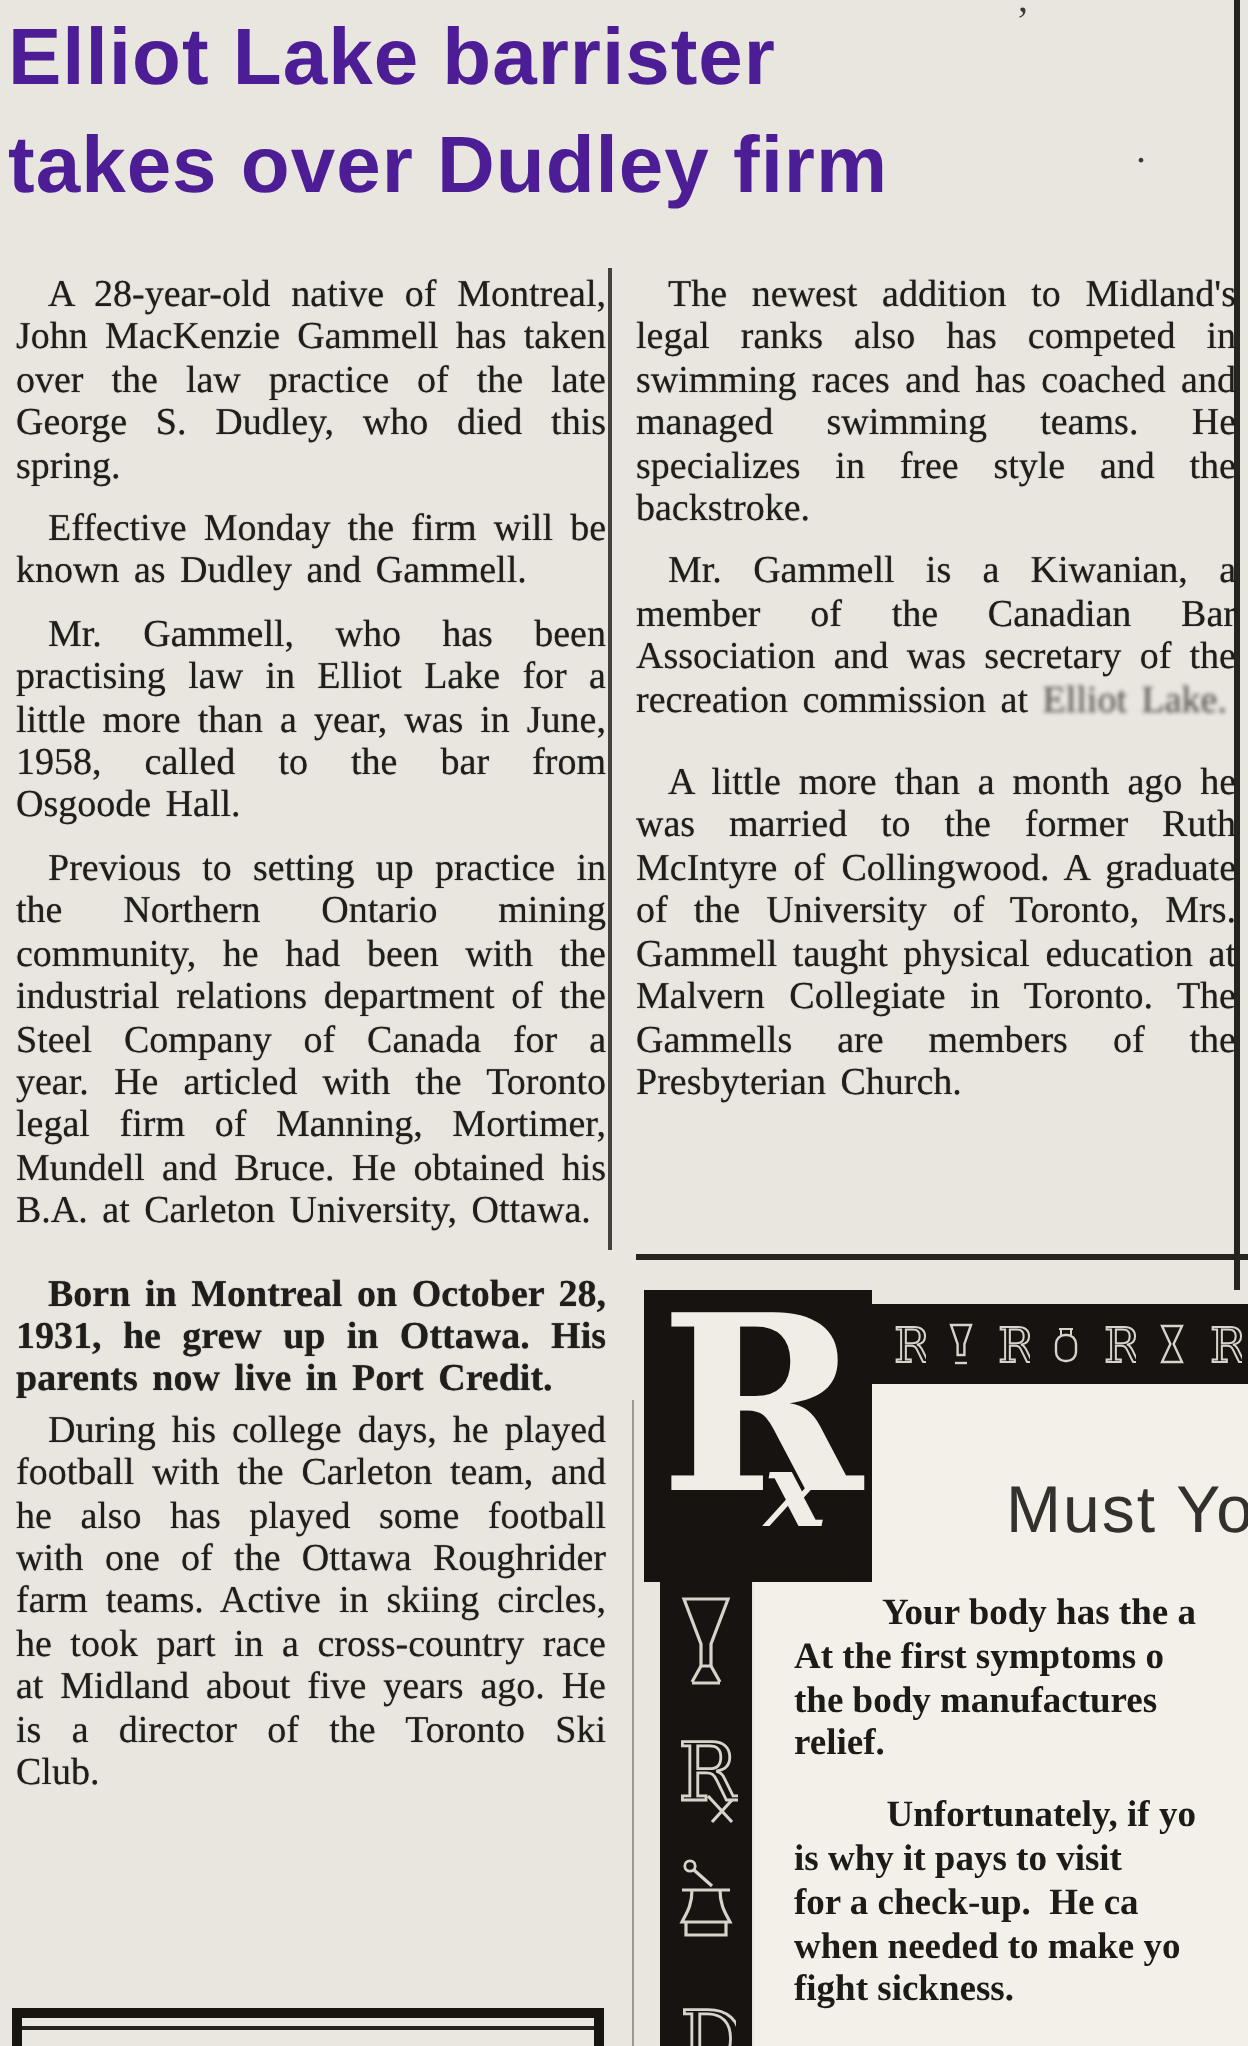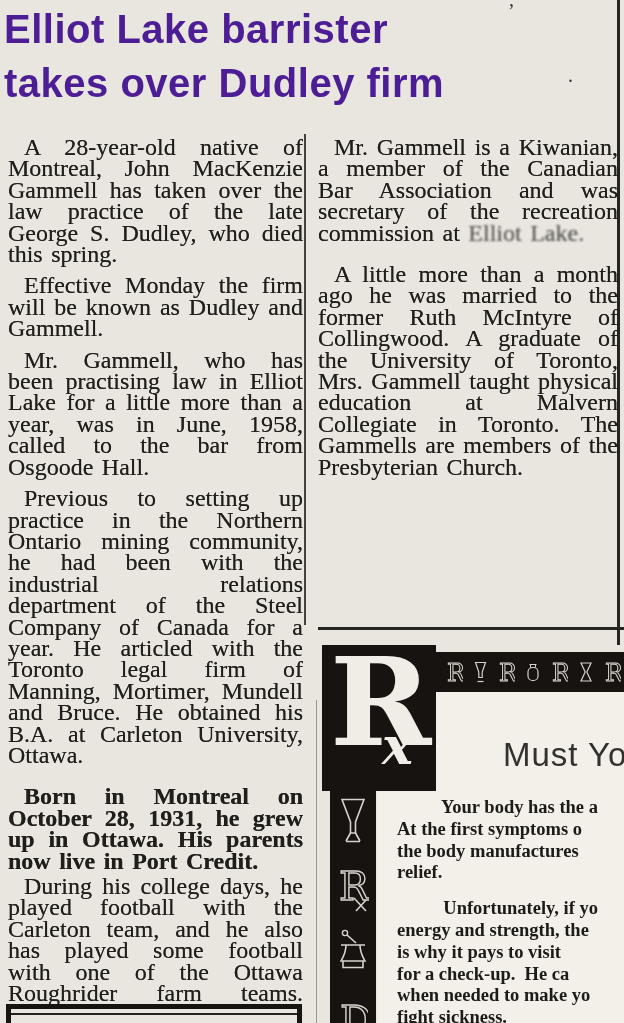--- a/index.html
+++ b/index.html
@@ -17,21 +17,21 @@
   .vrule,.hrule{position:absolute;background:#26241f;}
   #col-rule{left:304px;top:134px;width:2px;height:491px;opacity:.85;}
   #right-edge-rule{left:617px;top:0;width:3px;height:645px;}
   #ad-left-rule{left:316px;top:700px;width:1px;height:323px;opacity:.4;}
   #section-hr{left:318px;top:627px;width:306px;height:3px;}
   
   .col{position:absolute;color:#201e1b;}
   #left-col{left:8px;top:137px;width:295px;}
   #right-col{left:318px;top:137px;width:300px;}
   .col p{
-    margin:0 0 10px;font-size:24px;line-height:21.4px;text-align:justify;
+    margin:0 0 10px;font-size:19px;line-height:21.4px;text-align:justify;
     text-indent:16px;word-spacing:2.5px;
     text-shadow:0 0 .5px rgba(32,30,27,.75);
   }
   p.bold-para{font-weight:700;margin-top:20px;margin-bottom:4px;}
   p.gap-sm{margin-top:20px;}
   .smudge{filter:blur(1px);opacity:.72;}
   
   #bottom-box{position:absolute;left:6px;top:1004px;width:286px;height:36px;
     border:5px solid #17150f;background:#eae7e1;}
   #bottom-box .inner{height:100%;border-top:2px solid #26241f;margin-top:4px;}
@@ -78,20 +78,21 @@
   <div id="left-col" class="col">
     <p>A 28-year-old native of Montreal, John MacKenzie Gammell has taken over the law practice of the late George S. Dudley, who died this spring.</p>
     <p>Effective Monday the firm will be known as Dudley and Gammell.</p>
     <p>Mr. Gammell, who has been practising law in Elliot Lake for a little more than a year, was in June, 1958, called to the bar from Osgoode Hall.</p>
     <p>Previous to setting up practice in the Northern Ontario mining community, he had been with the industrial relations department of the Steel Company of Canada for a year. He articled with the Toronto legal firm of Manning, Mortimer, Mundell and Bruce. He obtained his B.A. at Carleton University, Ottawa.</p>
     <p class="bold-para">Born in Montreal on October 28, 1931, he grew up in Ottawa. His parents now live in Port Credit.</p>
     <p>During his college days, he played football with the Carleton team, and he also has played some football with one of the Ottawa Roughrider farm teams. Active in skiing circles, he took part in a cross-country race at Midland about five years ago. He is a director of the Toronto Ski Club.</p>
   </div>
 
   <div id="right-col" class="col">
+    <p>The newest addition to Midland's legal ranks also has competed in swimming races and has coached and managed swimming teams. He specializes in free style and the backstroke.</p>
     <p><span>Mr. Gammell is a Kiwanian, a member of the Canadian Bar Association and was secretary of the recreation commission at </span><span class="smudge">Elliot Lake.</span></p>
     <p class="gap-sm">A little more than a month ago he was married to the former Ruth McIntyre of Collingwood. A graduate of the University of Toronto, Mrs. Gammell taught physical education at Malvern Collegiate in Toronto. The Gammells are members of the Presbyterian Church.</p>
   </div>
 
   <div id="bottom-box">
     <div class="inner"></div>
   </div>
 
   <div id="ad-area"></div>
 
@@ -170,21 +171,20 @@
 
   <div id="ad-body">
     <div id="ad-para1">
       <div class="ad-line indent">Your body has the a</div>
       <div class="ad-line">At the first symptoms o</div>
       <div class="ad-line">the body manufactures</div>
       <div class="ad-line">relief.</div>
     </div>
     <div id="ad-para2">
       <div class="ad-line indent">Unfortunately, if yo</div>
-      <div class="ad-line">energy and strength, the</div>
       <div class="ad-line">is why it pays to visit</div>
       <div class="ad-line">for a check-up.  He ca</div>
       <div class="ad-line">when needed to make yo</div>
       <div class="ad-line">fight sickness.</div>
     </div>
   </div>
 
 </div>
 
 </body></html>

